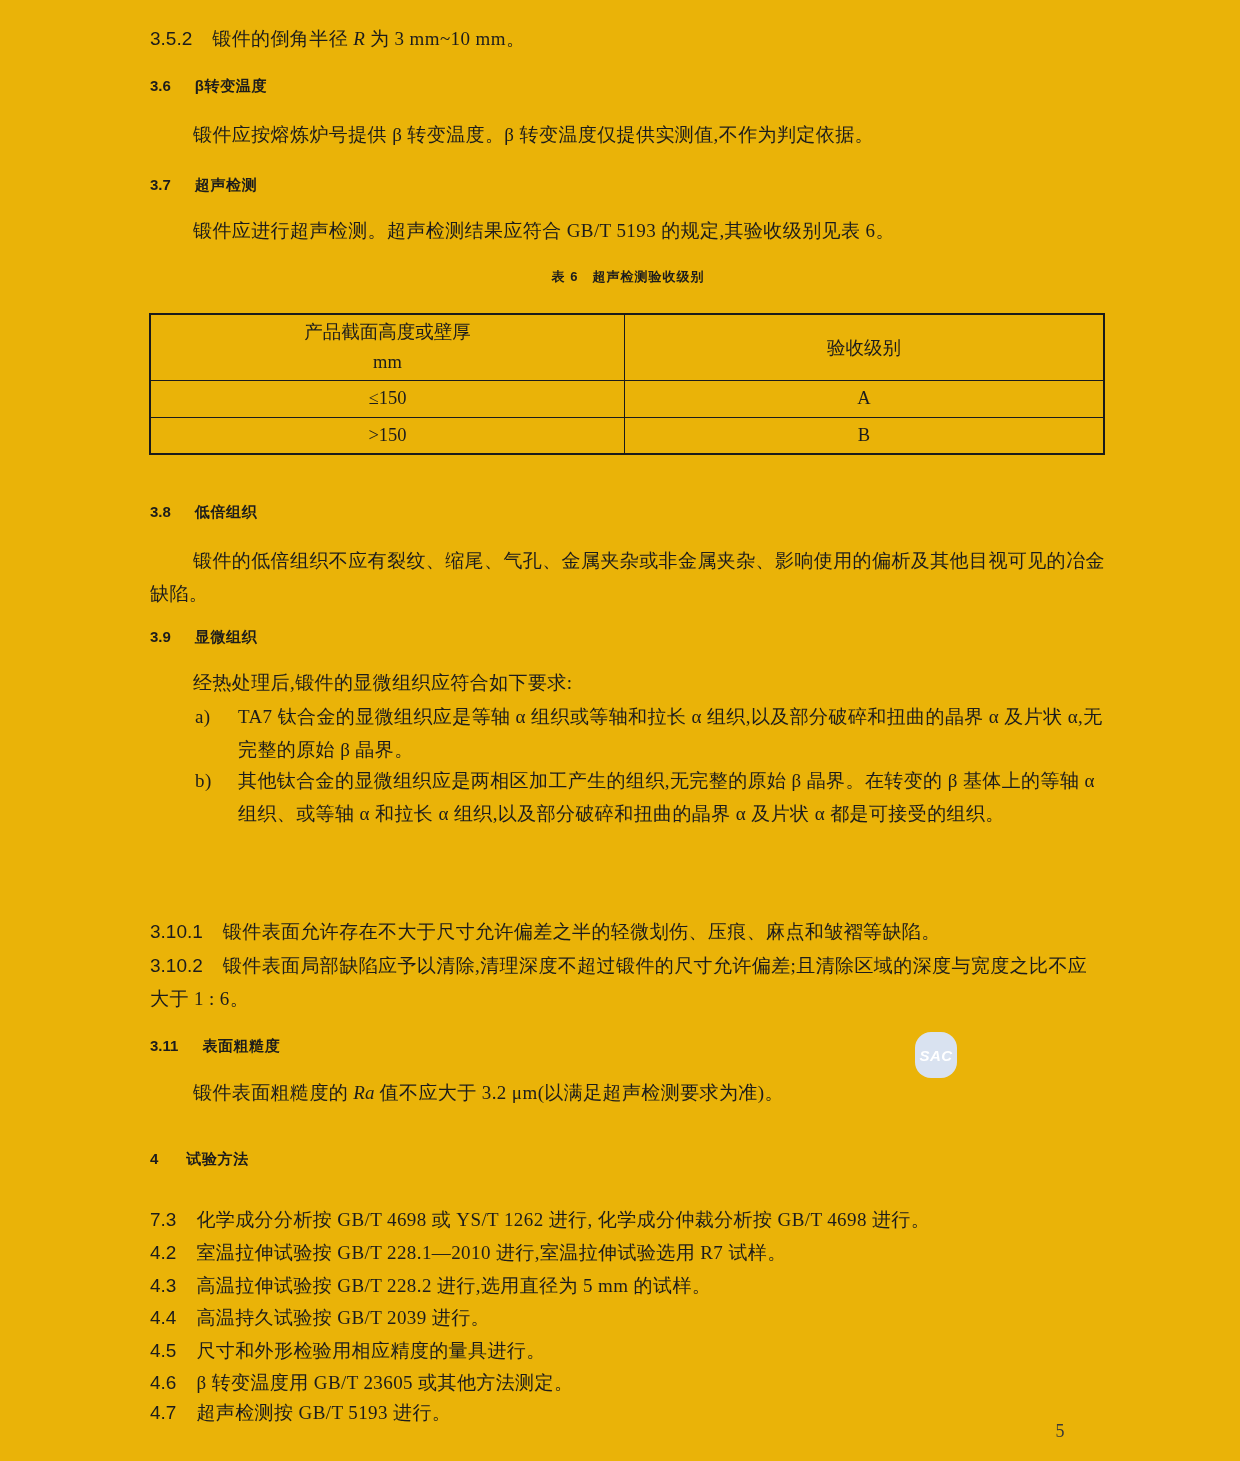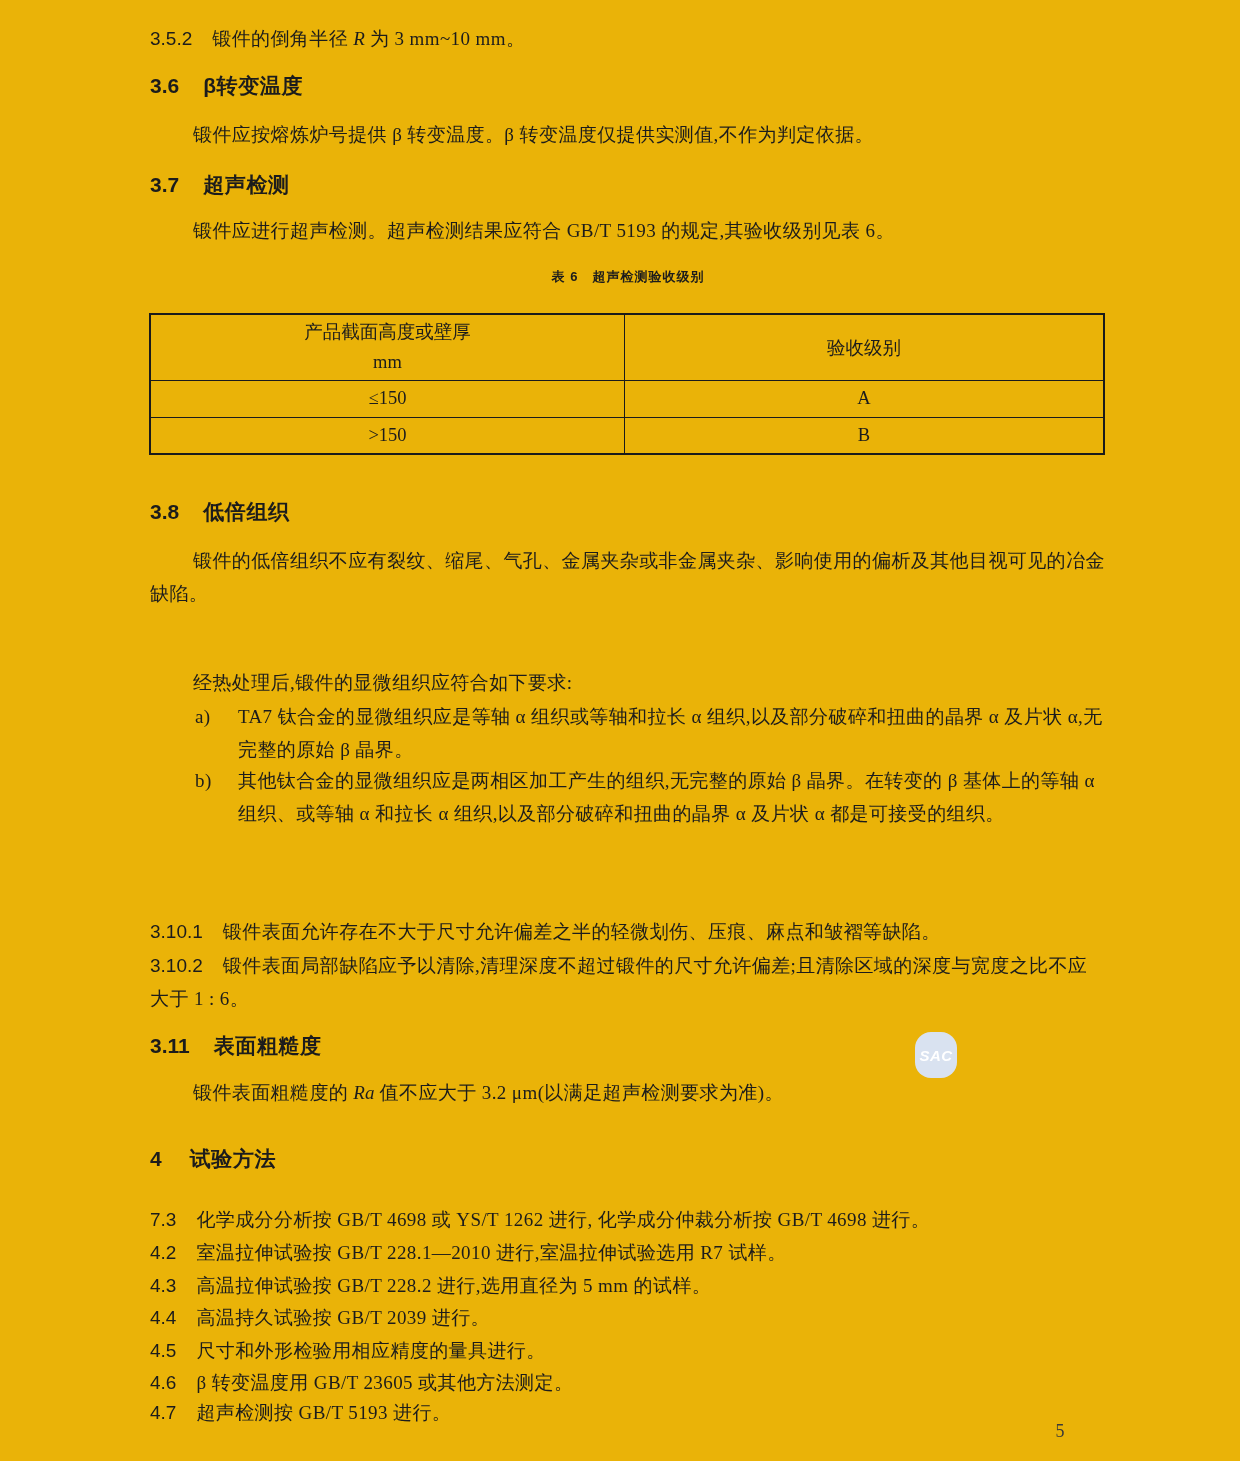--- a/index.html
+++ b/index.html
@@ -17,21 +17,21 @@
     position: absolute;
     left: 150px;
     width: 956px;
     line-height: 33px;
     letter-spacing: 0.4px;
   }
   .single { line-height: 26px; white-space: nowrap; }
   .heading {
     font-family: "Liberation Sans", "DejaVu Sans", sans-serif;
     font-weight: bold;
-    font-size: 21px;
+    font-size: 15px;
     letter-spacing: 0.6px;
   }
   .heading .num { margin-right: 24px; letter-spacing: 0; }
   .clause .num {
     font-family: "Liberation Sans", "DejaVu Sans", sans-serif;
     font-size: 19px;
     margin-right: 20px;
     letter-spacing: 0;
   }
   .ind { text-indent: 43px; }
@@ -147,20 +147,23 @@
         <td>B</td>
       </tr>
     </tbody>
   </table>
 
   <div class="blk single heading" style="top:499px">
     <span class="num">3.8</span><span>低倍组织</span>
   </div>
   <div class="blk ind" style="top:544px">锻件的低倍组织不应有裂纹、缩尾、气孔、金属夹杂或非金属夹杂、影响使用的偏析及其他目视可见的冶金缺陷。</div>
 
+  <div class="blk single heading" style="top:624px">
+    <span class="num">3.9</span><span>显微组织</span>
+  </div>
   <div class="blk single" style="top:670px;text-indent:43px">经热处理后,锻件的显微组织应符合如下要求:</div>
 
   <div class="li" style="top:700px">
     <span class="li-label">a)</span>
     <div class="li-body">TA7 钛合金的显微组织应是等轴 α 组织或等轴和拉长 α 组织,以及部分破碎和扭曲的晶界 α 及片状 α,无完整的原始 β 晶界。</div>
   </div>
   <div class="li" style="top:764px">
     <span class="li-label">b)</span>
     <div class="li-body">其他钛合金的显微组织应是两相区加工产生的组织,无完整的原始 β 晶界。在转变的 β 基体上的等轴 α 组织、或等轴 α 和拉长 α 组织,以及部分破碎和扭曲的晶界 α 及片状 α 都是可接受的组织。</div>
   </div>

